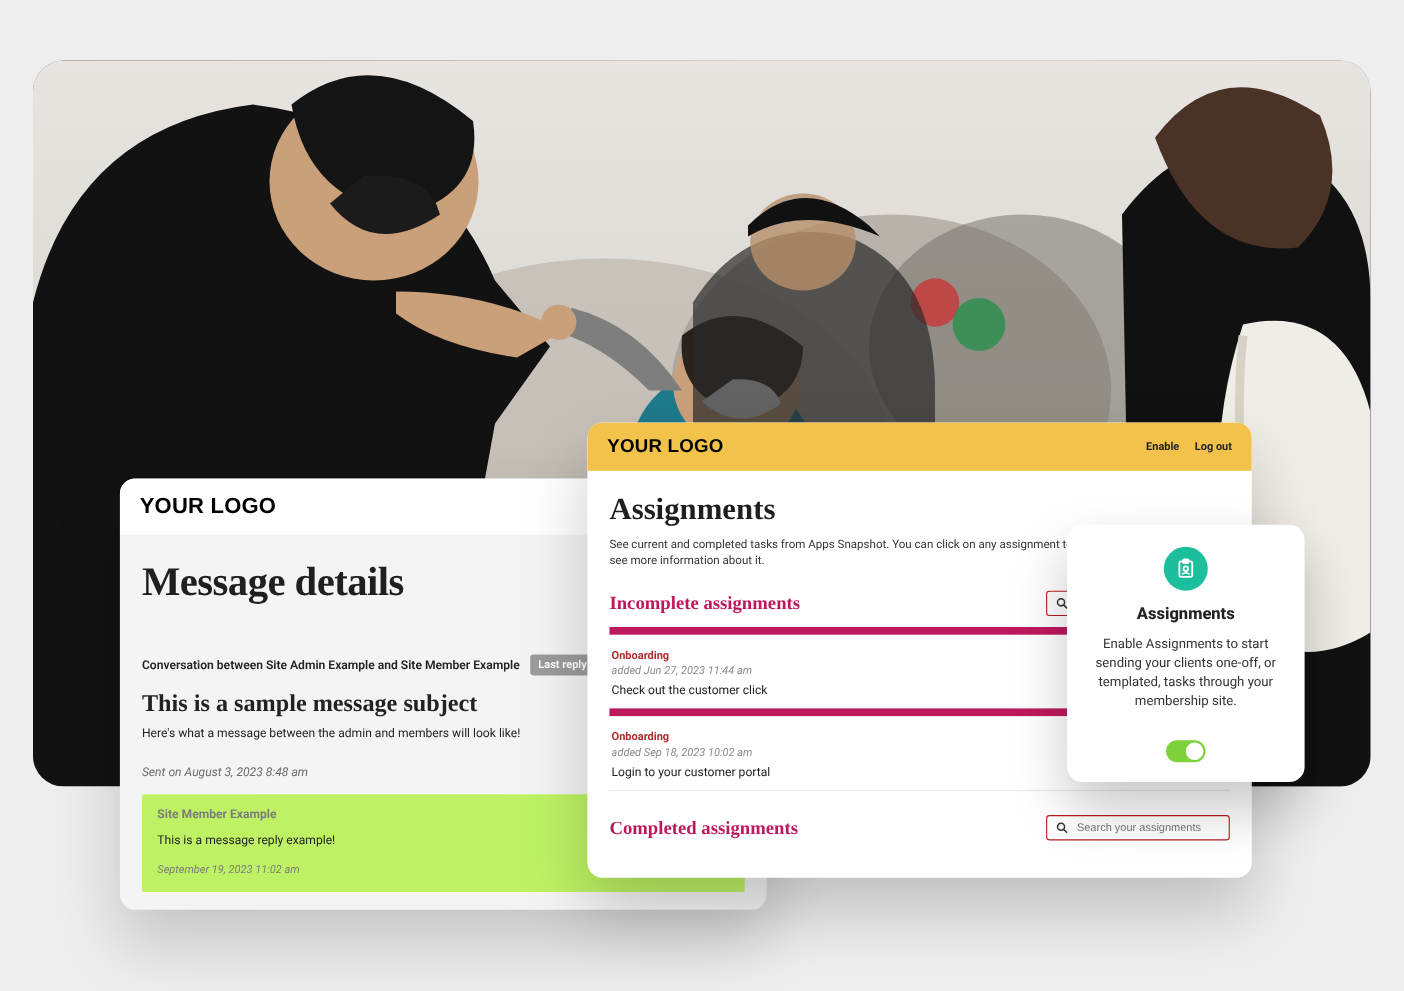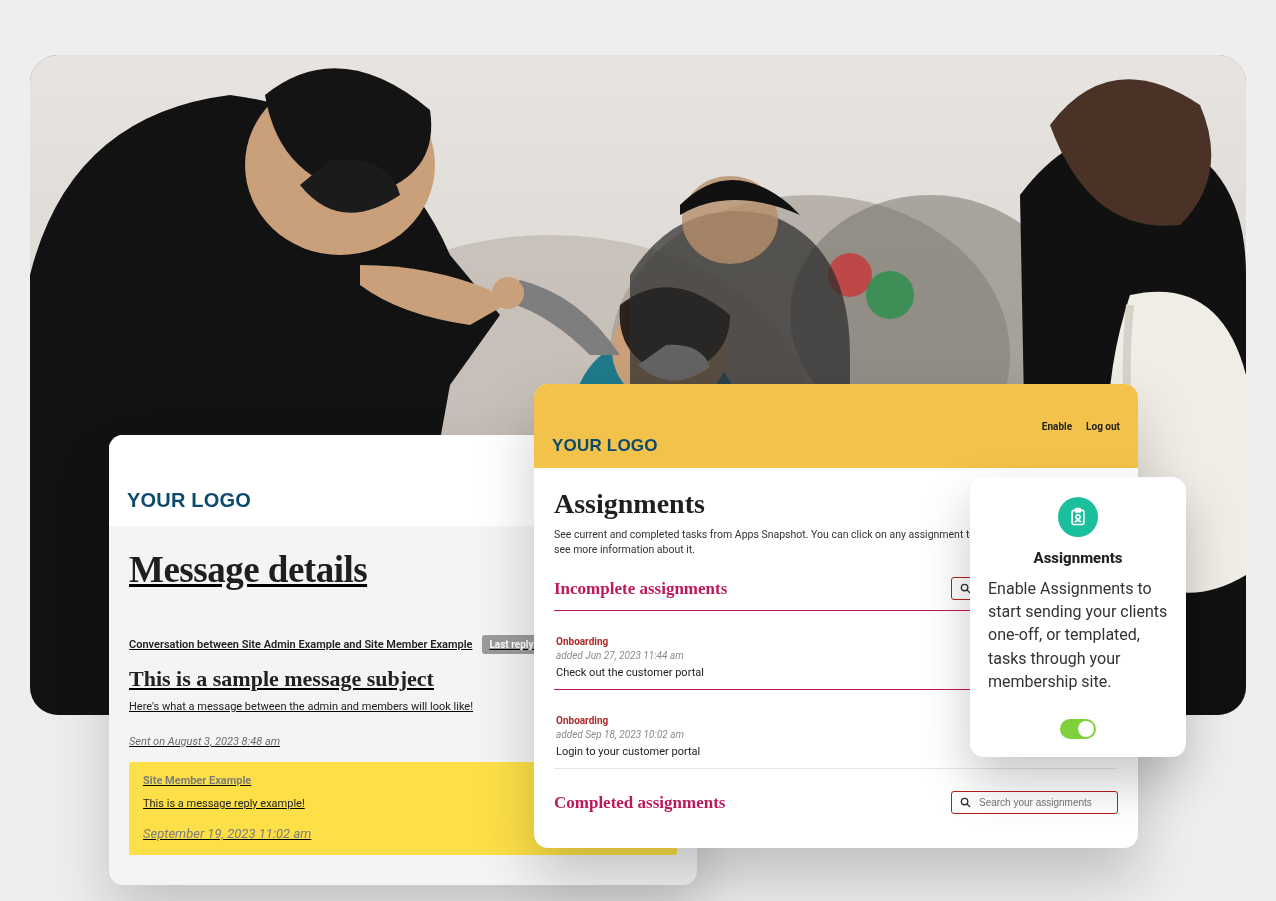--- a/index.html
+++ b/index.html
@@ -44,26 +44,25 @@
   background: #fff;
   padding: 14px 18px;
   display: flex;
   align-items: center;
   justify-content: space-between;
 }
 .card-msg .logo, .card-asg .logo {
   font-weight: 900;
   letter-spacing: 0.2px;
   font-size: 20px;
-  color: #0c4a6e;
+  color: #000000;
   font-family: Arial Black, Arial, sans-serif;
-  margin-top: 40px;
 }
 .card-msg .nav { display: flex; gap: 14px; font-size: 10px; font-weight: 800; color: #222; }
-.card-msg .body { padding: 22px 20px 30px; text-decoration: underline; }
+.card-msg .body { padding: 22px 20px 16px; }
 .card-msg h1 {
   font-family: Georgia, 'Times New Roman', serif;
   font-weight: 900;
   font-size: 37px;
   color: #1f1f1f;
   letter-spacing: -0.5px;
   margin-bottom: 44px;
 }
 .conv-row { display: flex; align-items: center; gap: 10px; margin-bottom: 12px; }
 .conv-row .convo { font-size: 11px; font-weight: 600; color: #222; }
@@ -78,27 +77,27 @@
 .card-msg h2 {
   font-family: Georgia, 'Times New Roman', serif;
   font-weight: 900;
   font-size: 22px;
   color: #222;
   margin-bottom: 8px;
 }
 .card-msg .desc { font-size: 11px; color: #222; margin-bottom: 22px; }
 .card-msg .sent { font-size: 11px; font-style: italic; color: #6b6b6b; margin-bottom: 14px; }
 .reply {
-  background: #fde047;
+  background: #bef264;
   padding: 12px 14px 14px;
   border-radius: 2px;
 }
 .reply .who { font-size: 11px; font-weight: 700; color: #7c7c7c; margin-bottom: 10px; }
 .reply .txt { font-size: 11px; color: #222; margin-bottom: 16px; }
-.reply .when { font-size: 13px; font-style: italic; color: #7c7c7c; }
+.reply .when { font-size: 10px; font-style: italic; color: #7c7c7c; }
 
 
 .card-asg {
   position: absolute;
   left: 534px;
   top: 384px;
   width: 604px;
   background: #fff;
   border-radius: 14px;
   box-shadow: 0 30px 60px rgba(0,0,0,0.20);
@@ -142,22 +141,22 @@
 .search .icon { width: 11px; height: 11px; }
 .search input {
   border: none;
   outline: none;
   font-size: 10px;
   color: #555;
   background: transparent;
   width: 130px;
 }
 .asg-item {
-  border-top: 1px solid #be185d;
-  padding: 25px 2px 10px;
+  border-top: 7px solid #be185d;
+  padding: 14px 2px 10px;
 }
 .asg-item .tag { font-size: 10px; font-weight: 700; color: #b0292b; margin-bottom: 3px; }
 .asg-item .added { font-size: 10px; font-style: italic; color: #8a8a8a; margin-bottom: 5px; }
 .asg-item .title { font-size: 11px; color: #222; }
 .asg-list { border-bottom: 1px solid #e7e7e7; margin-bottom: 22px; }
 
 
 .popover {
   position: absolute;
   left: 970px;
@@ -169,21 +168,21 @@
   padding: 20px 18px 18px;
   text-align: center;
 }
 .popover .pic {
   width: 40px; height: 40px; border-radius: 50%;
   background: #1bbf9c;
   margin: 0 auto 12px;
   display: flex; align-items: center; justify-content: center;
 }
 .popover h4 { font-size: 15px; font-weight: 800; color: #222; margin-bottom: 10px; }
-.popover p { font-size: 16px; color: #333; text-align: left; line-height: 1.45; margin-bottom: 26px; }
+.popover p { font-size: 12px; color: #333; text-align: center; line-height: 1.45; margin-bottom: 26px; }
 .toggle {
   width: 36px; height: 20px; border-radius: 999px;
   background: #7fd13b;
   position: relative;
   margin: 0 auto;
   cursor: pointer;
 }
 .toggle::after {
   content: "";
   position: absolute;
@@ -284,21 +283,21 @@
             <circle cx="10" cy="10" r="7"></circle>
             <line x1="15" y1="15" x2="22" y2="22"></line>
           </svg>
         <input type="text" placeholder="Search your assignments" style="">
       </div>
     </div>
     <div class="asg-list">
       <div class="asg-item">
         <div class="tag">Onboarding</div>
         <div class="added">added Jun 27, 2023 11:44 am</div>
-        <div class="title">Check out the customer portal</div>
+        <div class="title">Check out the customer click</div>
       </div>
       <div class="asg-item">
         <div class="tag">Onboarding</div>
         <div class="added">added Sep 18, 2023 10:02 am</div>
         <div class="title">Login to your customer portal</div>
       </div>
     </div>
 
     <div class="sec-row">
       <h3>Completed assignments</h3>

